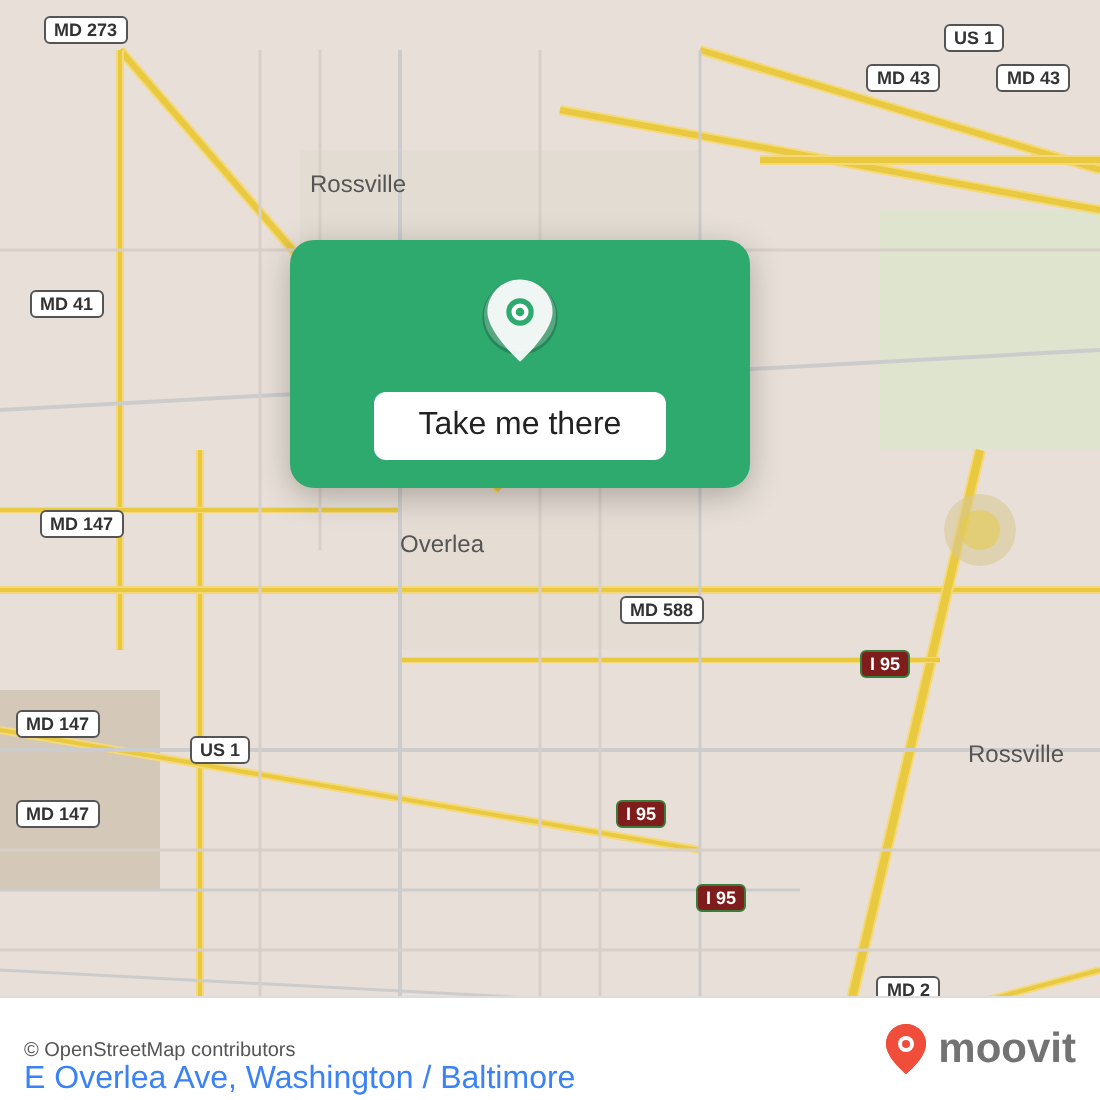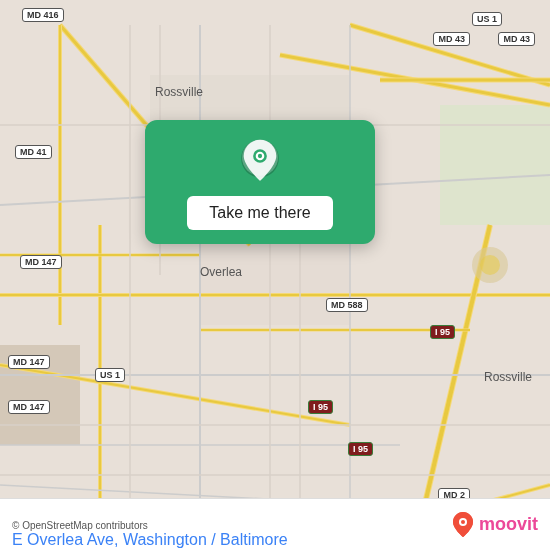--- a/index.html
+++ b/index.html
@@ -60,23 +60,23 @@
       color: #3b82f6;
     }
 
     #moovit-logo {
       display: flex;
       align-items: center;
       gap: 4px;
     }
 
     #moovit-text {
-      font-size: 18px;
+      font-size: 21px;
       font-weight: bold;
-      color: #ec4899;
+      color: #737373;
     }
 
     
     #card-overlay {
       position: absolute;
       top: 120px;
       left: 145px;
       width: 230px;
       background: #2eaa6e;
       border-radius: 12px;
@@ -219,30 +219,30 @@
     <line x1="300" y1="200" x2="300" y2="500" stroke="#d8d0c8" stroke-width="1.5"></line>
 
     <circle cx="490" cy="240" r="18" fill="#d8c898" opacity="0.6"></circle>
     <circle cx="490" cy="240" r="10" fill="#e8c940" opacity="0.5"></circle>
   </svg>
 
   <div id="area-label-parkville">Rossville</div>
   <div id="area-label-overlea">Overlea</div>
   <div id="area-label-rossville">Rossville</div>
 
-  <div class="road-badge" style="top:8px;left:22px;">MD 416</div>
+  <div class="road-badge" style="top:8px;left:22px;">MD 273</div>
   <div class="road-badge" style="top:12px;right:48px;">US 1</div>
   <div class="road-badge" style="top:32px;right:80px;">MD 43</div>
   <div class="road-badge" style="top:32px;right:15px;">MD 43</div>
   <div class="road-badge" style="top:145px;left:15px;">MD 41</div>
   <div class="road-badge" style="top:255px;left:20px;">MD 147</div>
   <div class="road-badge" style="top:355px;left:8px;">MD 147</div>
   <div class="road-badge" style="top:400px;left:8px;">MD 147</div>
   <div class="road-badge" style="top:368px;left:95px;">US 1</div>
-  <div class="road-badge" style="top:298px;left:310px;margin-left:16px;">MD 588</div>
+  <div class="road-badge" style="top:298px;left:310px;">MD 588</div>
   <div class="road-badge green-badge" style="top:325px;left:430px;">I 95</div>
   <div class="road-badge green-badge" style="top:400px;left:308px;">I 95</div>
   <div class="road-badge green-badge" style="top:442px;left:348px;">I 95</div>
   <div class="road-badge" style="top:488px;right:80px;">MD 2</div>
 
   <div id="card-overlay">
 
     <svg id="pin-icon" viewBox="0 0 48 56" xmlns="http://www.w3.org/2000/svg">
       <ellipse cx="24" cy="24" rx="22" ry="22" fill="rgba(0,0,0,0.2)"></ellipse>
       <circle cx="24" cy="23" r="21" fill="white" opacity="0.25"></circle>

